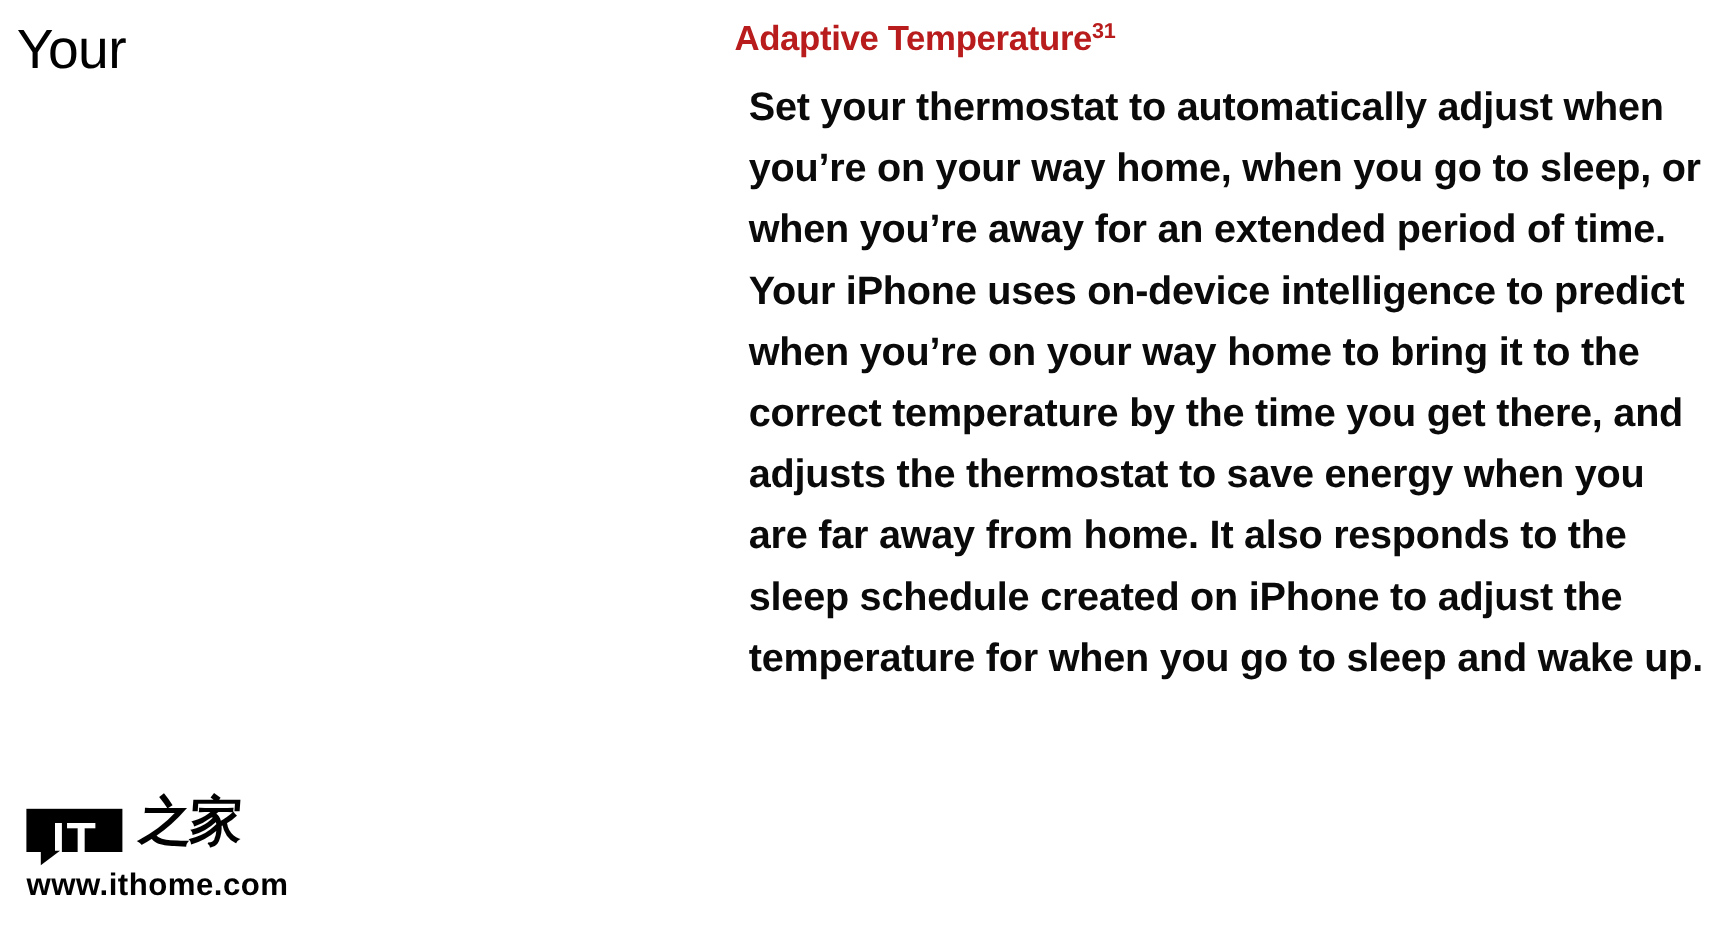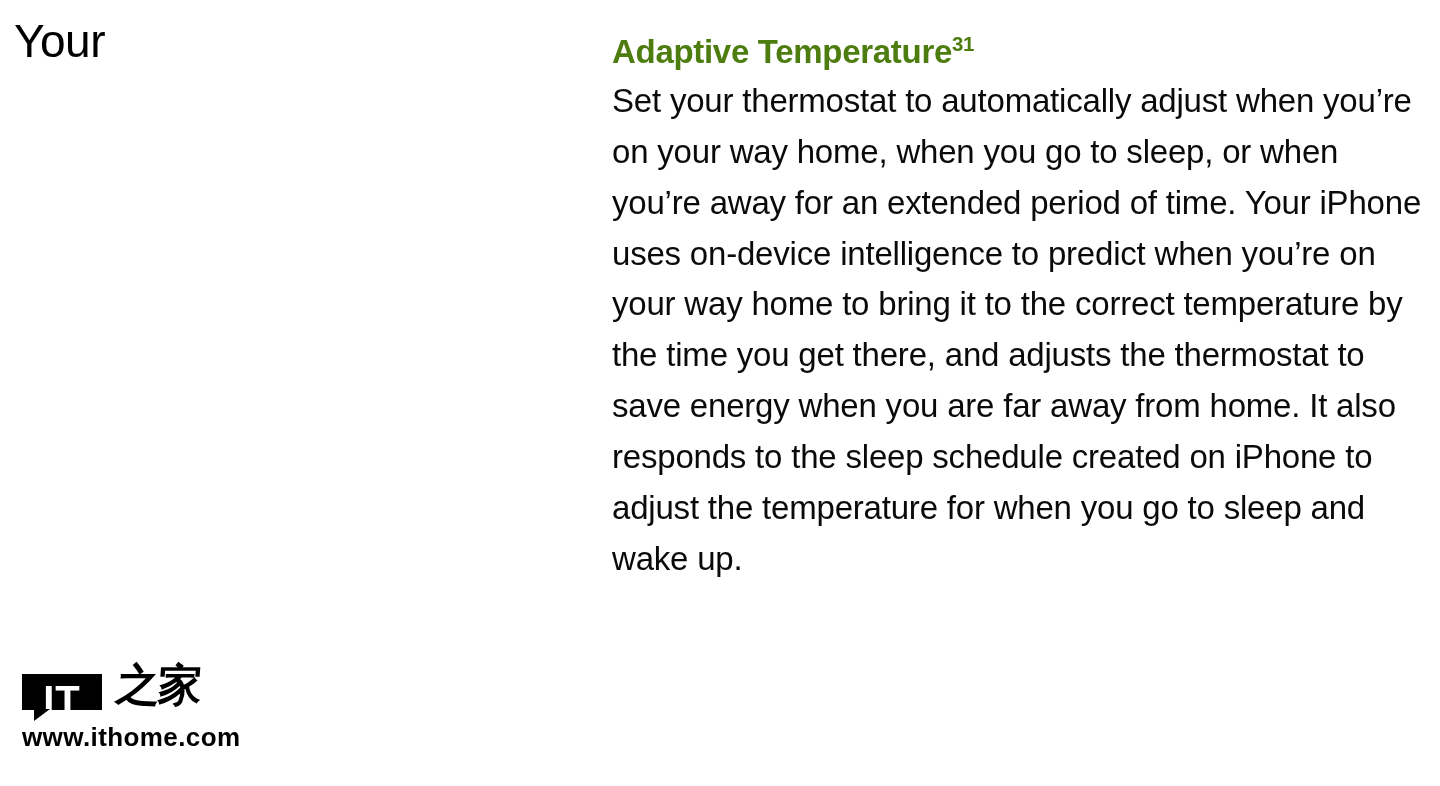--- a/index.html
+++ b/index.html
@@ -96,39 +96,39 @@
 
   
   .right-col {
     position: absolute;
     left: 612px;
     top: 0;
     width: 820px;
     padding-top: 14px;
   }
   .feature-title {
-    font-size: 33px;
+    font-size: 29px;
     font-weight: 700;
     line-height: 1.32;
     letter-spacing: -0.3px;
-    margin: 16px 0 2px 0;
-    color: #4d7c0f;
+    margin: 0 0 2px 0;
+    color: #b91c1c;
   }
   .feature-title sup {
     font-size: 0.62em;
     font-weight: 700;
     vertical-align: super;
     line-height: 0;
   }
   .feature-body {
     font-size: 33px;
-    font-weight: 400;
+    font-weight: 700;
     line-height: 1.545;
     letter-spacing: -0.2px;
-    margin: 0;
+    margin: 12px;
     color: #0a0a0a;
     max-width: 815px;
   }
 </style>
 </head>
 <body>
 
 <div class="page">
 
   <div class="left-col">

